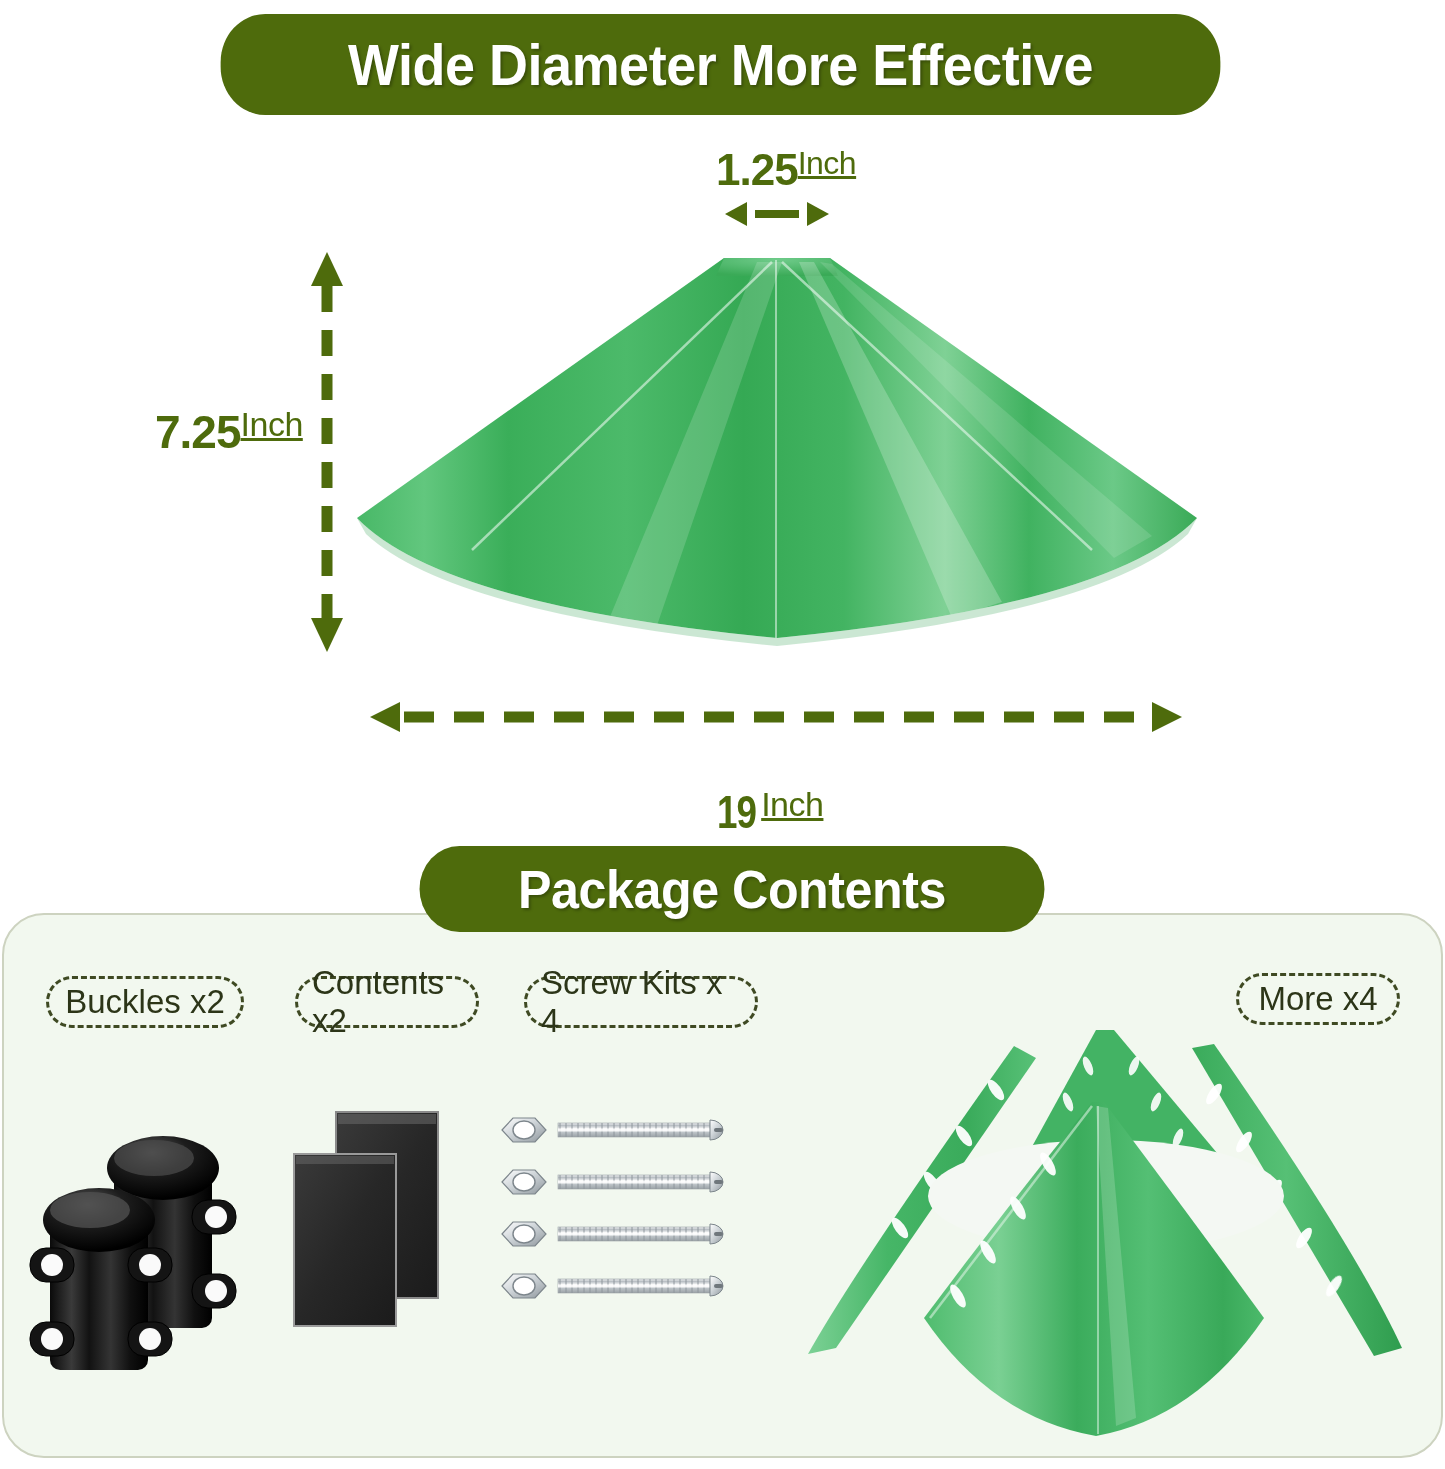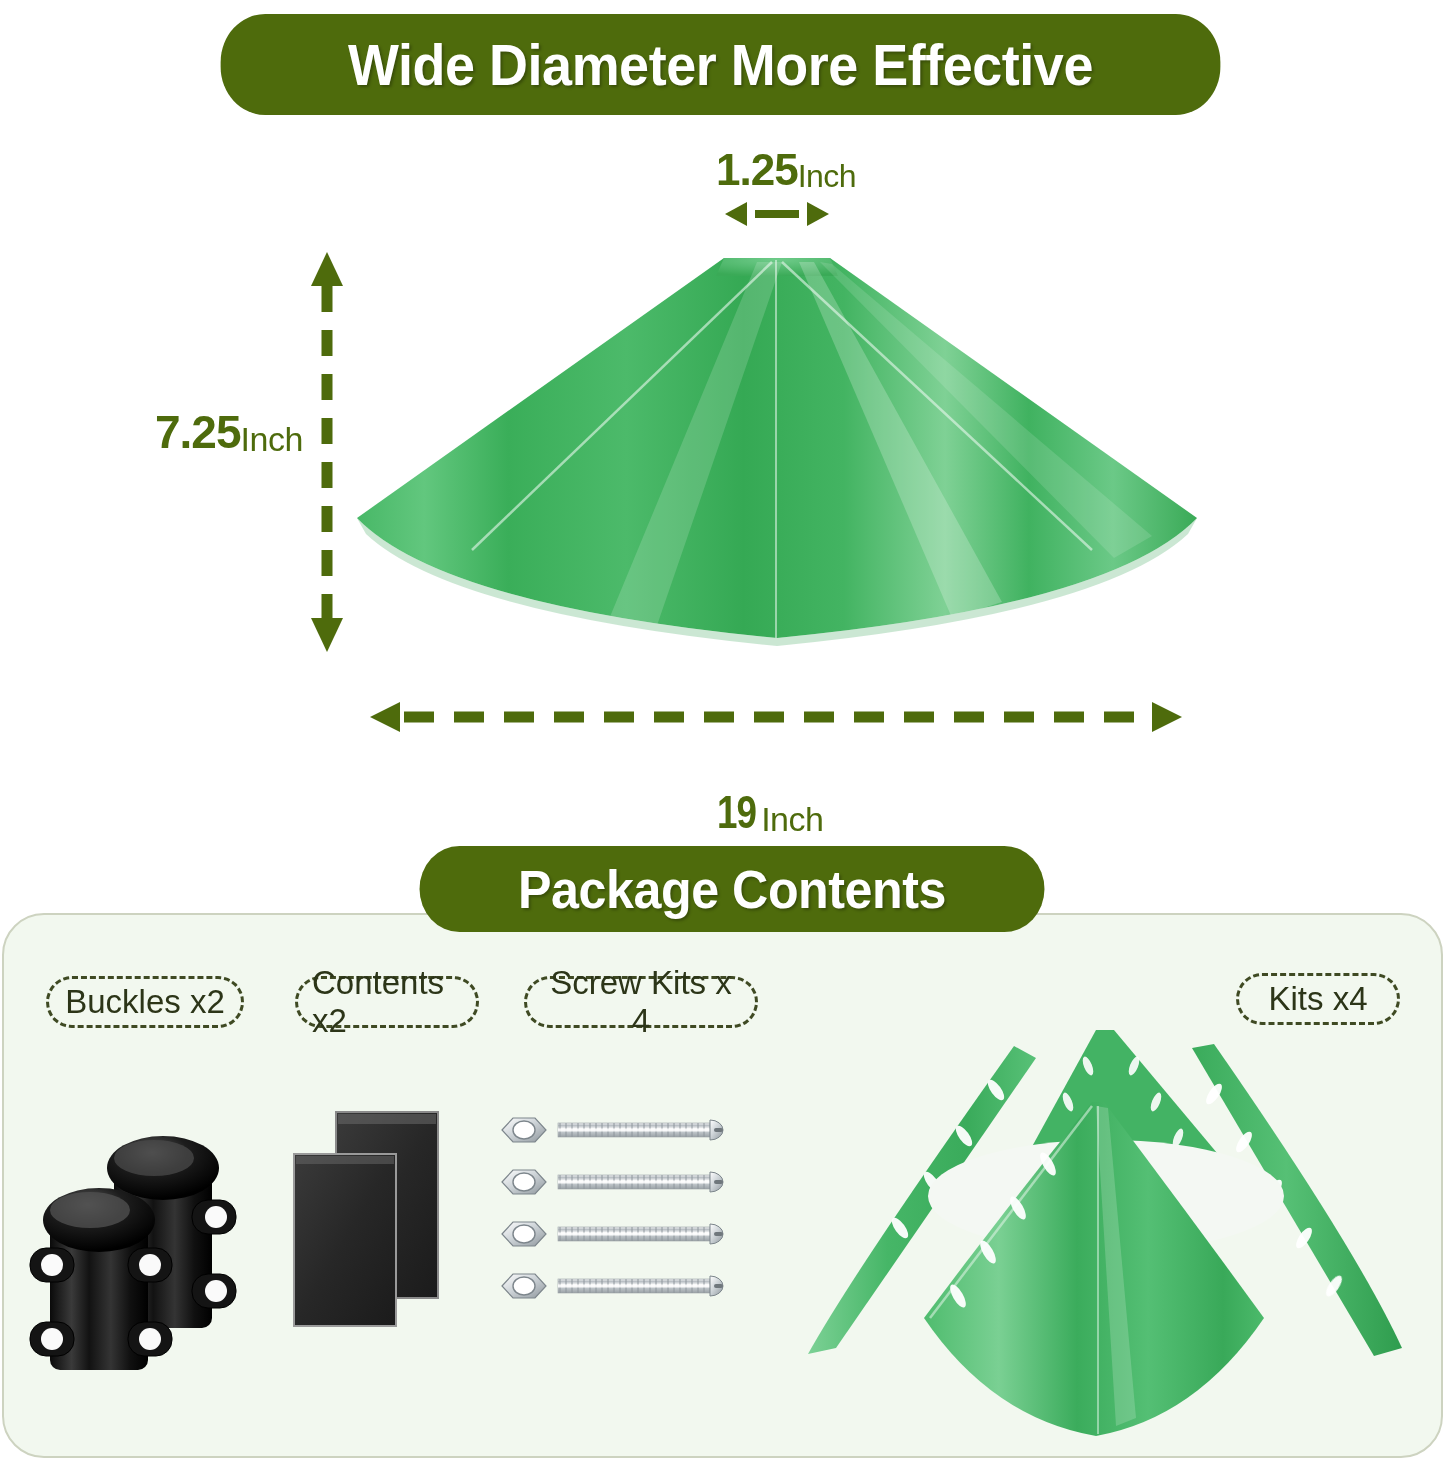--- a/index.html
+++ b/index.html
@@ -36,24 +36,24 @@
     transform: scaleX(0.93);
     z-index: 5;
   }
 
   
   .dim-label {
     position: absolute;
     color: #4e6b0c;
     white-space: nowrap;
     display: flex;
-    align-items: flex-end;
+    align-items: flex-start;
   }
   .dim-label .num { font-size: 46px; font-weight: 600; letter-spacing: -1px; }
-  .dim-label .unit { font-size: 34px; font-weight: 400; letter-spacing: -0.5px; }
+  .dim-label .unit { font-size: 34px; font-weight: 400; letter-spacing: -0.5px; text-decoration: underline; }
 
   #label-top-dia { left: 716px; top: 145px; }
   #label-top-dia .num { font-size: 44px; }
   #label-top-dia .unit { font-size: 32px; }
 
   #label-height { left: 155px; top: 405px; }
   #label-height .num { font-size: 46px; }
   #label-height .unit { font-size: 34px; }
 
   #label-width  { left: 712px; top: 785px; }
@@ -90,21 +90,21 @@
     display: flex;
     align-items: center;
     justify-content: center;
     padding: 0 14px;
     height: 52px;
     background: transparent;
     z-index: 6;
   }
   #chip-buckles { left: 46px;   top: 976px; width: 198px; text-align: center; }
   #chip-spacers { left: 295px;  top: 976px; width: 184px; }
-  #chip-screws  { left: 524px;  top: 976px; width: 234px; text-align: center; }
+  #chip-screws  { left: 524px;  top: 976px; width: 234px; }
   #chip-board   { left: 1236px; top: 973px; width: 164px; }
 
   
   #buckles { position: absolute; left: 28px; top: 1108px; width: 240px; height: 270px; }
 
   
   #spacers { position: absolute; left: 288px; top: 1110px; width: 180px; height: 220px; }
 
   
   #screws { position: absolute; left: 496px; top: 1116px; width: 264px; height: 200px; }
@@ -210,21 +210,21 @@
 <div class="chip" id="chip-buckles">
   <span>Buckles x2</span>
 </div>
 <div class="chip" id="chip-spacers">
   <span>Contents x2</span>
 </div>
 <div class="chip" id="chip-screws">
   <span>Screw Kits x 4</span>
 </div>
 <div class="chip" id="chip-board">
-  <span>Kits x4</span>
+  <span>More x4</span>
 </div>
 
 <svg id="buckles" viewBox="0 0 240 270">
   <defs>
     <linearGradient id="bkBody" x1="0" y1="0" x2="1" y2="0">
       <stop offset="0%" stop-color="#0a0a0a"></stop>
       <stop offset="22%" stop-color="#3a3a3a"></stop>
       <stop offset="40%" stop-color="#121212"></stop>
       <stop offset="62%" stop-color="#343434"></stop>
       <stop offset="82%" stop-color="#101010"></stop>

